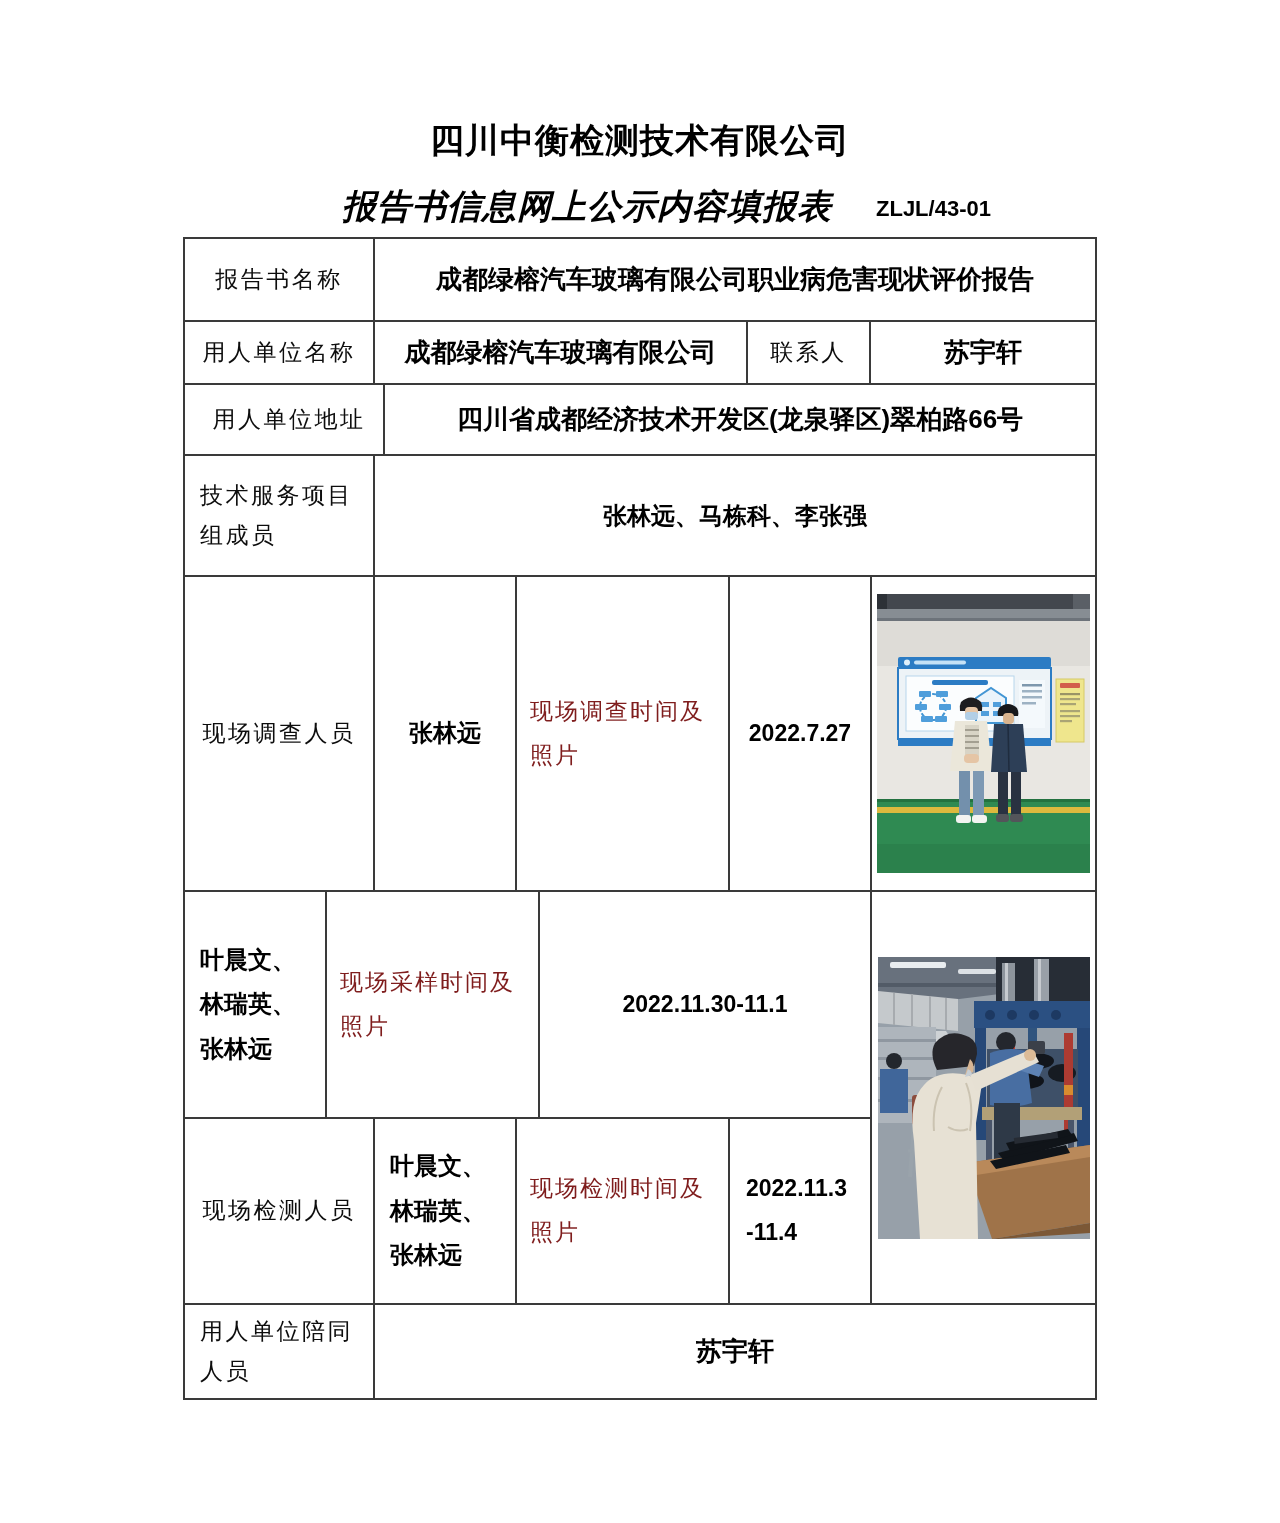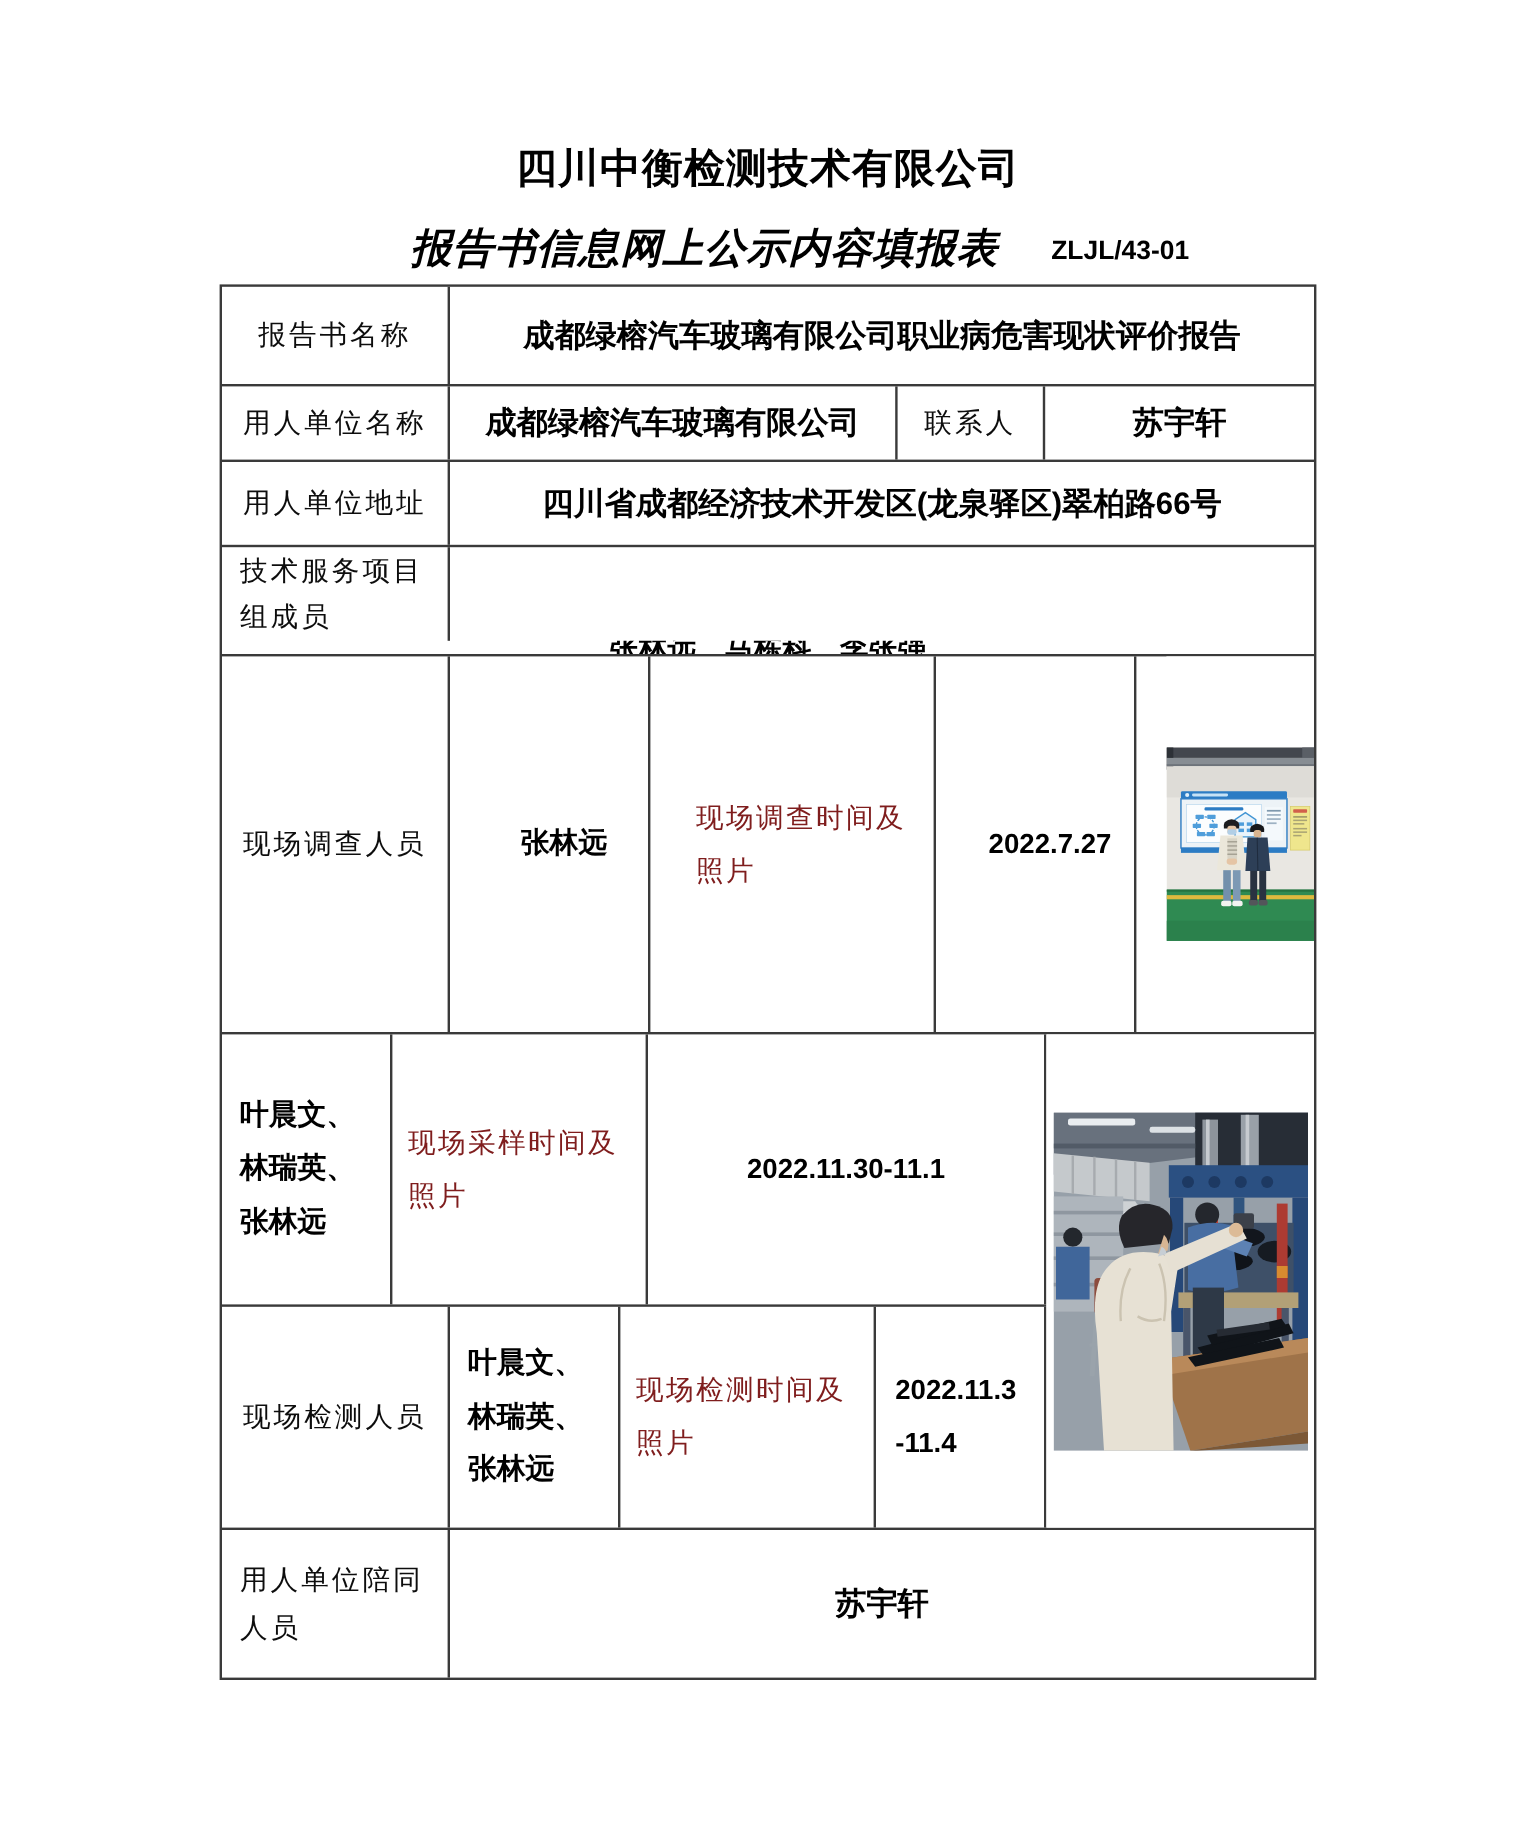--- a/index.html
+++ b/index.html
@@ -54,23 +54,23 @@
   .date  { font-weight:700; font-size:23px; line-height:1.9; padding:0 16px; word-break:break-all; }
 
   .c-label { width:190px; }
   .c-name  { width:142px; }
   .c-tlbl  { width:213px; }
   .c-date  { width:142px; }
   .c-photo { flex:1; border-right:none; background:#fff; }
 
   .r1 { height:83px; }
   .r2 { height:63px; }
-  .r3 { height:71px; }
-  .r4 { height:91px;flex-direction:column; }
-  .r5 { height:315px;gap:25px; }
+  .r3 { height:71px;padding-left:10px; }
+  .r4 { height:121px; }
+  .r5 { height:315px; }
   .rowpair { display:flex; border-bottom:2px solid var(--bd); height:413px; flex-shrink:0; }
   .pairleft { flex:1; display:flex; flex-direction:column; }
   .r6 { height:227px; }
   .r7 { flex:1; border-bottom:none; }
   .r8 { flex:1; }
   .r2 .c2 { width:373px; }
   .r2 .c3 { width:123px; }
 
   .photo-frame { display:flex; align-items:center; justify-content:center; width:100%; height:100%; }
   svg { display:block; }

